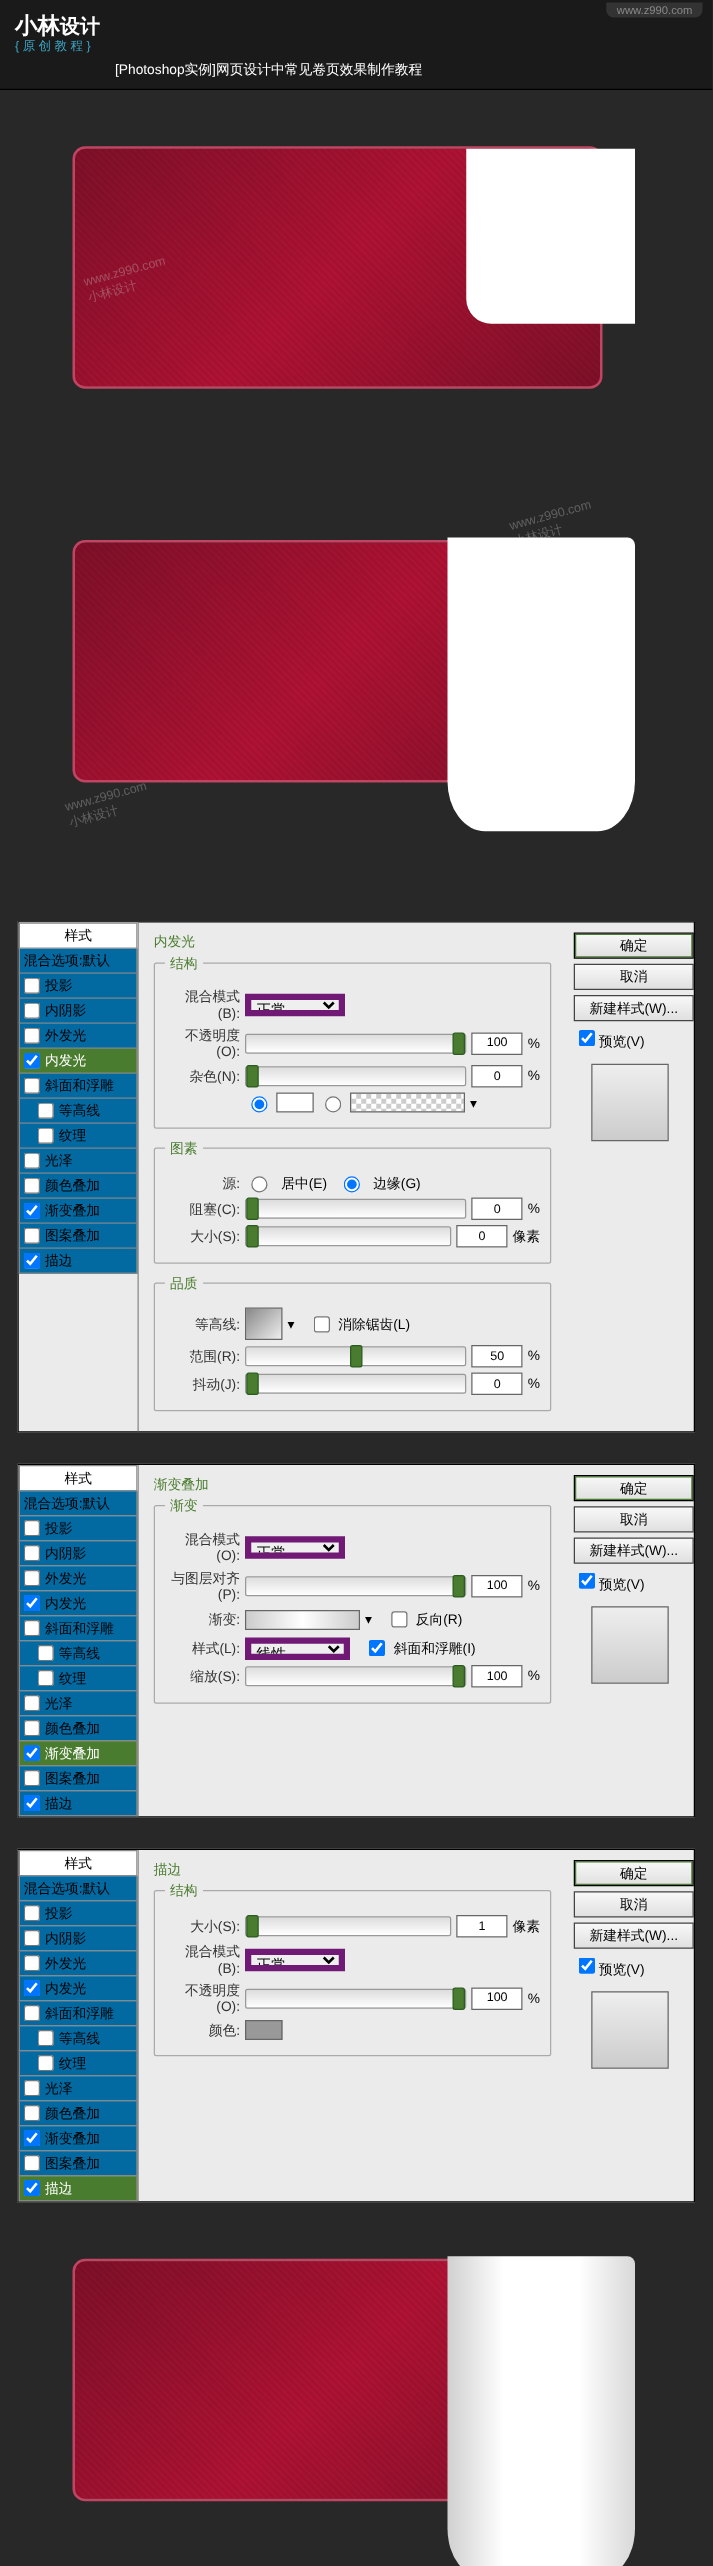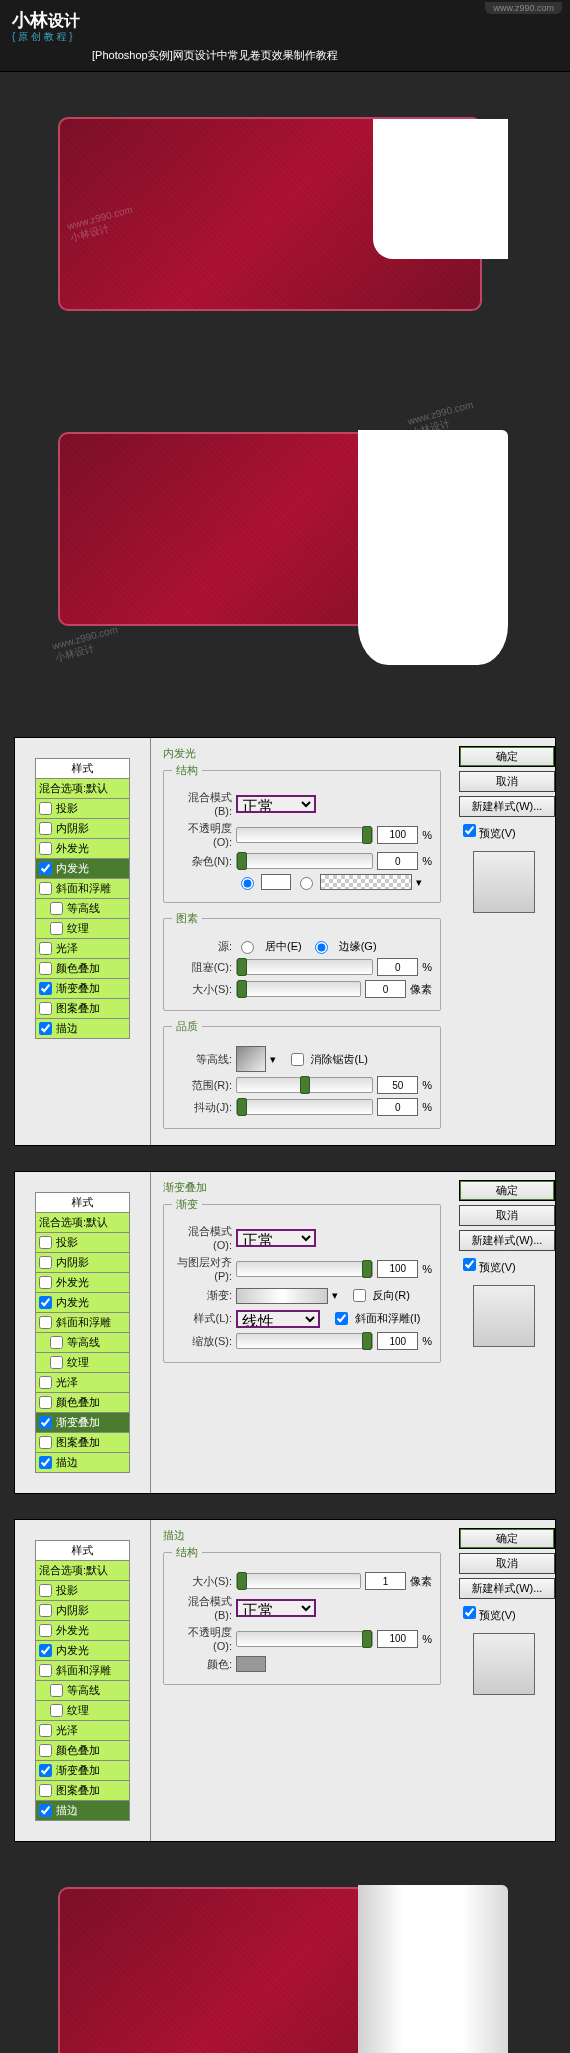--- a/index.html
+++ b/index.html
@@ -11,32 +11,32 @@
 .title-bar{color:#fff;font-size:11px;margin-top:4px;padding-left:80px}
 .preview{width:455px;height:200px;margin:45px auto;position:relative}
 .red-box{position:absolute;left:0;top:0;width:420px;height:190px;background:linear-gradient(135deg,#8e1330,#b81234,#8e1330);border-radius:10px;border:2px solid #c04562;background-image:repeating-linear-gradient(45deg,rgba(0,0,0,0.06) 0 2px,transparent 2px 4px),linear-gradient(135deg,#7e1028,#b01234,#7e1028)}
 .white-curl{position:absolute;right:5px;top:2px;width:135px;height:140px;background:#fff;border-radius:0 0 0 20px}
 .white-fold{position:absolute;right:5px;top:-2px;width:150px;height:235px;background:#fff;border-radius:0 6px 30px 30px/0 6px 40px 40px}
 .preview3{width:455px;height:260px;margin:45px auto;position:relative}
 .red-box3{position:absolute;left:0;top:0;width:420px;height:190px;background:linear-gradient(135deg,#7e1028,#b01234,#7e1028);border-radius:10px;border:2px solid #c04562;background-image:repeating-linear-gradient(45deg,rgba(0,0,0,0.06) 0 2px,transparent 2px 4px),linear-gradient(135deg,#7e1028,#b01234,#7e1028)}
 .white-fold3{position:absolute;right:5px;top:-2px;width:150px;height:258px;background:linear-gradient(to right,#d0d0d0,#fff 30%,#fff 70%,#d8d8d8);border-radius:0 6px 30px 30px/0 6px 40px 40px}
 .wm{position:absolute;color:rgba(200,200,200,0.35);font-size:10px;transform:rotate(-15deg)}
 .dialog{background:#ebebeb;border:1px solid #000;margin:25px auto;width:540px;display:flex}
-.sidebar{width:95px;border-right:1px solid #888;padding:20px}
+.sidebar{width:95px;border-right:1px solid #888;padding:0}
 .sidebar-title{background:#fff;border:1px solid #888;text-align:center;padding:2px;font-size:11px}
-.side-row{display:flex;align-items:center;padding:2px 3px;border:1px solid #888;border-top:0;background:#bef264;font-size:11px}
+.side-row{display:flex;align-items:center;padding:2px 3px;border:1px solid #888;border-top:0;background:#0369a1;font-size:11px}
 .side-row.sel{background:#4a7c2f;color:#fff}
 .side-row input{margin:0 4px 0 0}
 .center{flex:1;padding:8px 12px}
 .group-title{color:#4a7c2f;font-size:11px;margin-bottom:2px}
 fieldset{border:1px solid #aaa;border-radius:2px;margin:0 0 8px 0;padding:8px}
 legend{color:#4a7c2f;font-size:11px;padding:0 4px}
 .frow{display:flex;align-items:center;margin:4px 0;font-size:11px;gap:4px}
 .frow label{width:60px;text-align:right;color:#333}
-select{font-size:16px;height:18px;border:2px solid #701a75}
+select{font-size:12px;height:18px;border:5px solid #701a75}
 .slider{flex:1;height:14px;background:linear-gradient(#ddd,#fff);border:1px solid #999;position:relative;border-radius:2px}
 .slider::after{content:"";position:absolute;top:-2px;width:8px;height:16px;background:#4a7c2f;border:1px solid #2a5c1f;border-radius:2px}
 .slider.p100::after{left:calc(100% - 10px)}
 .slider.p0::after{left:0}
 .slider.p50::after{left:calc(50% - 5px)}
 input.num{width:35px;height:14px;font-size:10px;text-align:center;border:1px solid #666}
 .btns{width:90px;padding:8px 6px}
 .btn{display:block;width:100%;background:linear-gradient(#f8f8f8,#e0e0e0);border:1px solid #444;font-size:11px;padding:2px;margin-bottom:4px;text-align:center;cursor:pointer}
 .btn.ok{border-color:#000;box-shadow:0 0 0 1px #4a7c2f inset}
 .swatch{width:60px;height:60px;background:linear-gradient(#eee,#ccc);border:1px solid #666;margin:10px auto}

